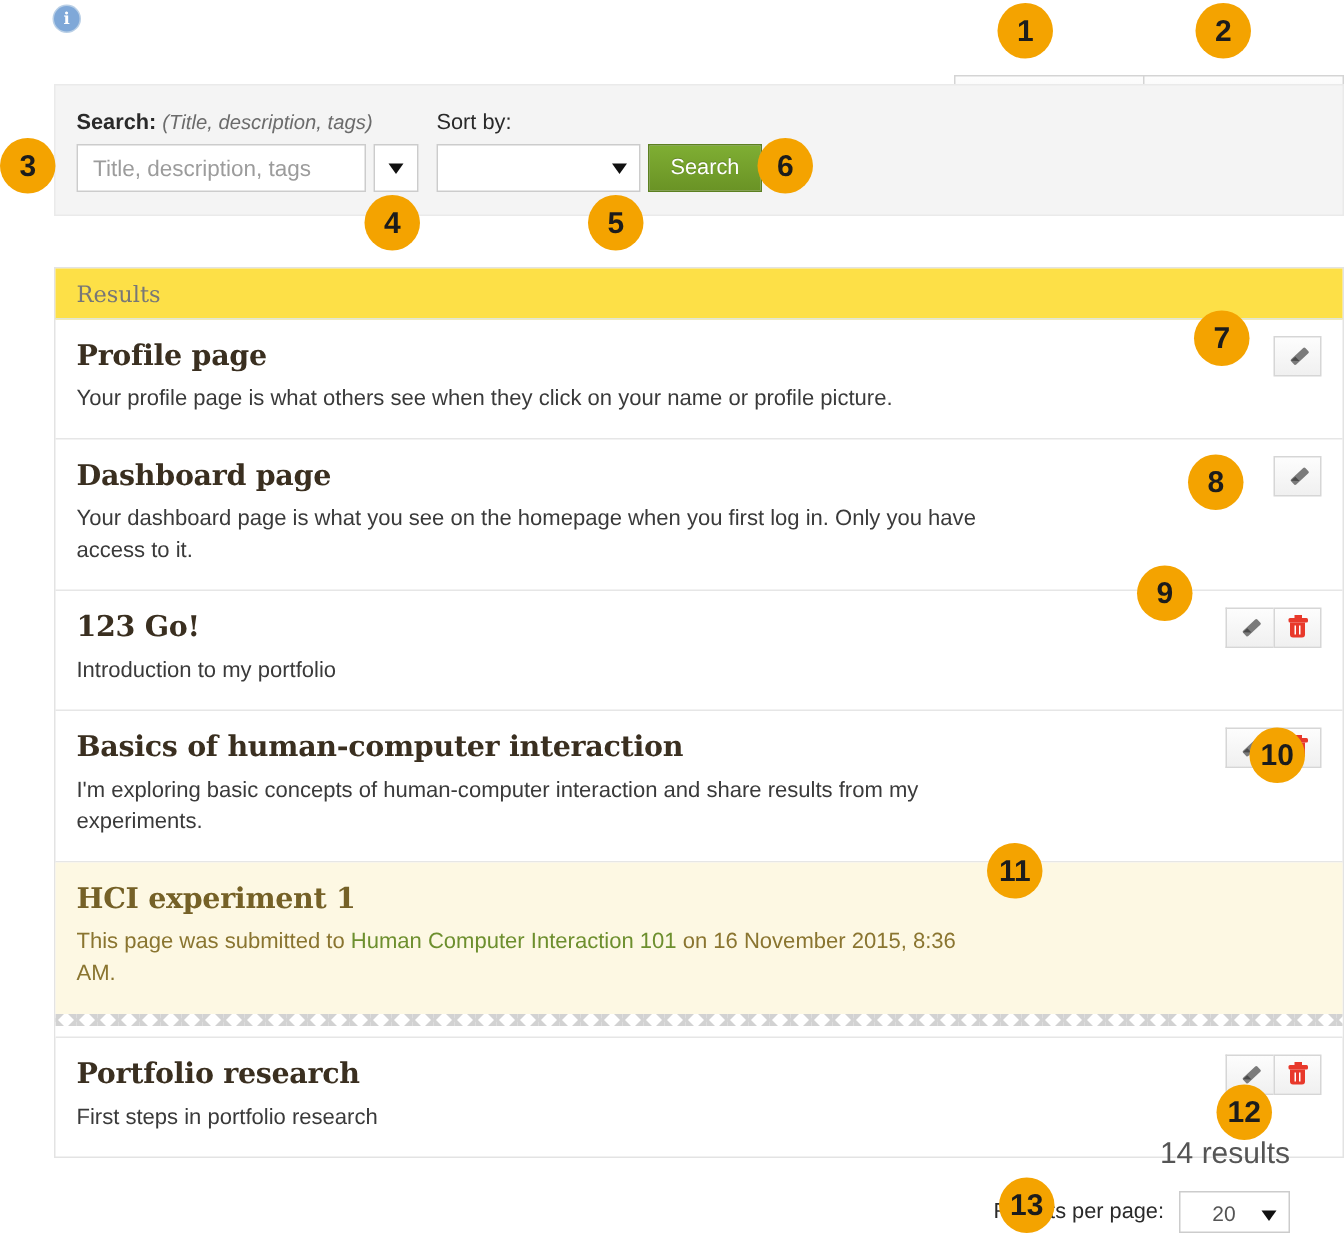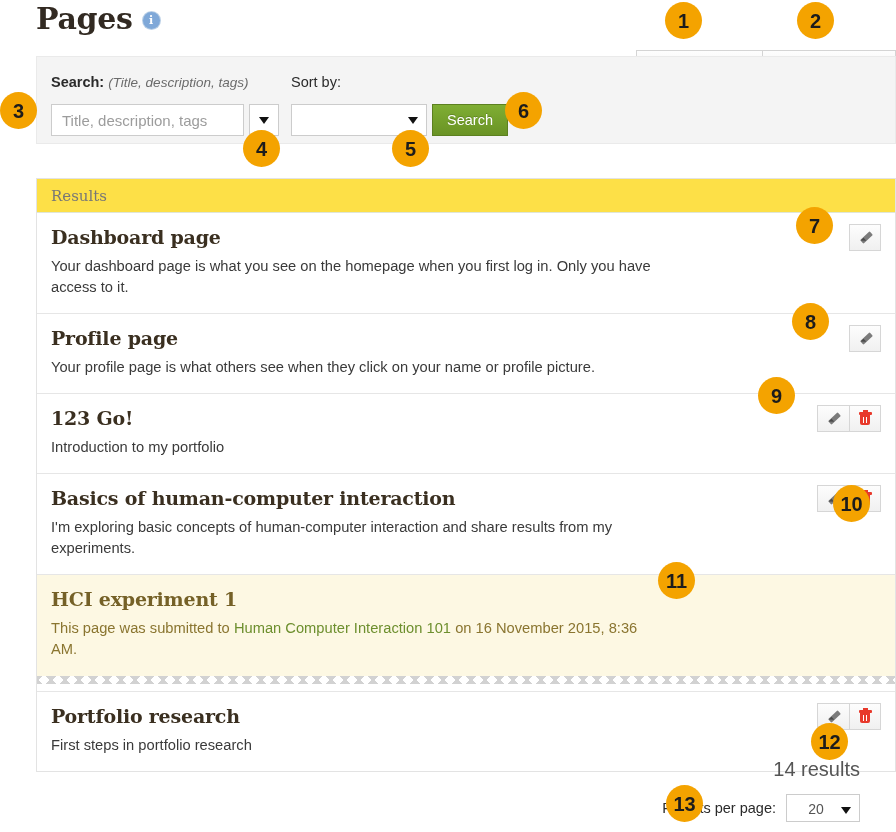--- a/index.html
+++ b/index.html
@@ -96,21 +96,21 @@
     position: absolute;
     left: 36px; top: 56px;
     width: 860px; height: 88px;
     background: #f4f4f4;
     border: 1px solid #eaeaea;
   }
   .field-group { position: absolute; }
   .field-label {
     font-size: 14.5px;
     color: #2a2a2a;
-    margin-bottom: 14px;
+    margin-bottom: 6px;
     white-space: nowrap;
   }
   .field-label b { font-weight: bold; }
   .field-label i {
     font-style: italic;
     color: #6b6b6b;
     font-size: 13.5px;
   }
   .input-row { display: flex; align-items: stretch; }
   .text-input {
@@ -331,21 +331,20 @@
     z-index: 40;
     line-height: 1;
   }
 </style>
 </head>
 <body>
 
 <div class="page">
 
   <div class="page-title-row">
-    <h1 class="page-title">Pages</h1>
     <span class="info-icon">
       <span>i</span>
     </span>
   </div>
 
   <div class="top-btn-group">
     <button class="top-btn">
       <span class="glyph plus-glyph">+</span>
       <span>Create page</span>
     </button>
@@ -385,35 +384,35 @@
     </div>
 
   </div>
 
   <div class="results-panel">
     <div class="results-head">
       <span class="lbl">Results</span>
     </div>
 
     <div class="result-row">
-      <div class="result-title">Dashboard page</div>
-      <div class="result-desc">Your dashboard page is what you see on the homepage when you first log in. Only you have access to it.</div>
+      <div class="result-title">Profile page</div>
+      <div class="result-desc">Your profile page is what others see when they click on your name or profile picture.</div>
       <div class="row-actions">
         <button class="icon-btn">
           <span class="pencil">
               <i class="body"></i>
               <i class="tip"></i>
             </span>
         </button>
       </div>
     </div>
 
     <div class="result-row">
-      <div class="result-title">Profile page</div>
-      <div class="result-desc">Your profile page is what others see when they click on your name or profile picture.</div>
+      <div class="result-title">Dashboard page</div>
+      <div class="result-desc">Your dashboard page is what you see on the homepage when you first log in. Only you have access to it.</div>
       <div class="row-actions">
         <button class="icon-btn">
           <span class="pencil">
               <i class="body"></i>
               <i class="tip"></i>
             </span>
         </button>
       </div>
     </div>
 

